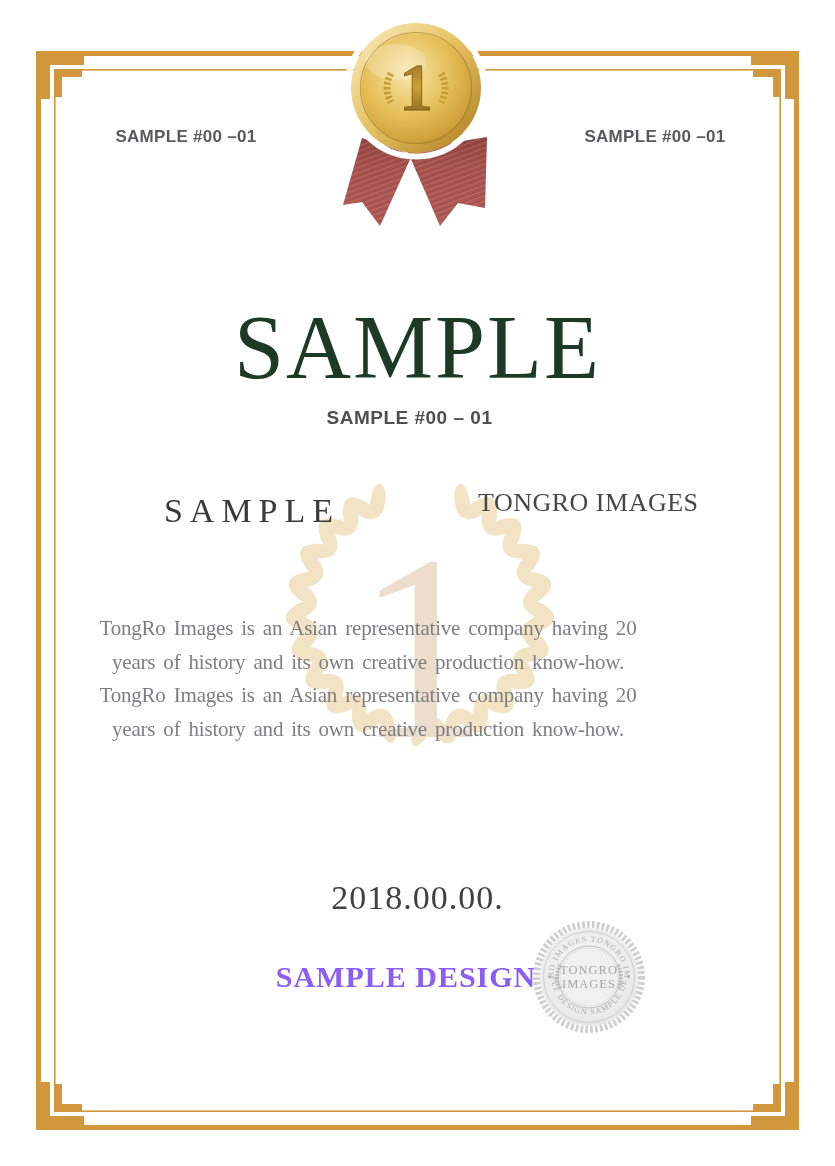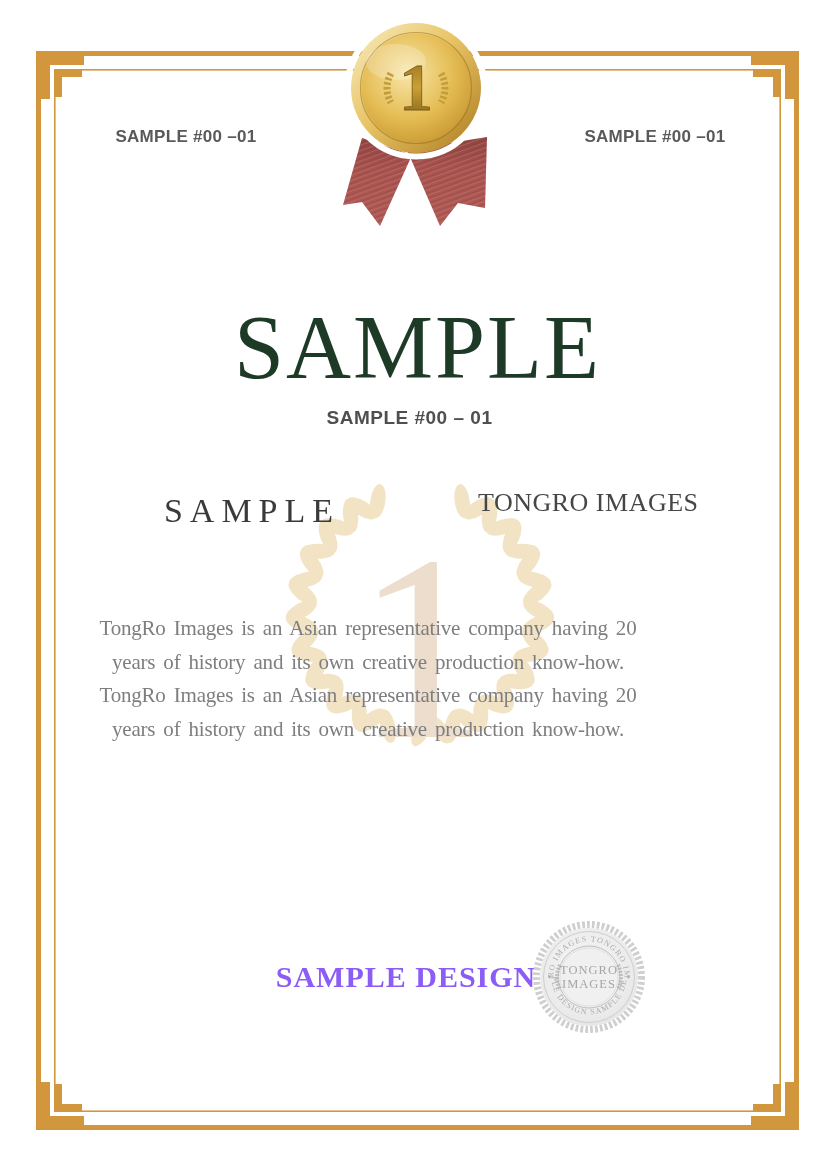--- a/index.html
+++ b/index.html
@@ -177,20 +177,21 @@
     <div>TONGRO IMAGES</div>
   </div>
 
   <div class="body-text">
     <div>TongRo Images is an Asian representative company having 20</div>
     <div>years of history and its own creative production know-how.</div>
     <div>TongRo Images is an Asian representative company having 20</div>
     <div>years of history and its own creative production know-how.</div>
   </div>
 
+  <div class="cert-date">2018.00.00.</div>
 
   <div class="cert-signature">SAMPLE DESIGN</div>
 
   <svg class="abs" style="left:519px;top:907px;" width="140" height="140" viewBox="0 0 140 140" opacity="0.92">
     <defs>
       <radialGradient id="sealBase" cx="0.45" cy="0.4" r="0.75">
         <stop offset="0" stop-color="#f4f4f4"></stop>
         <stop offset="0.7" stop-color="#e9e9e9"></stop>
         <stop offset="1" stop-color="#dcdcdc"></stop>
       </radialGradient>

